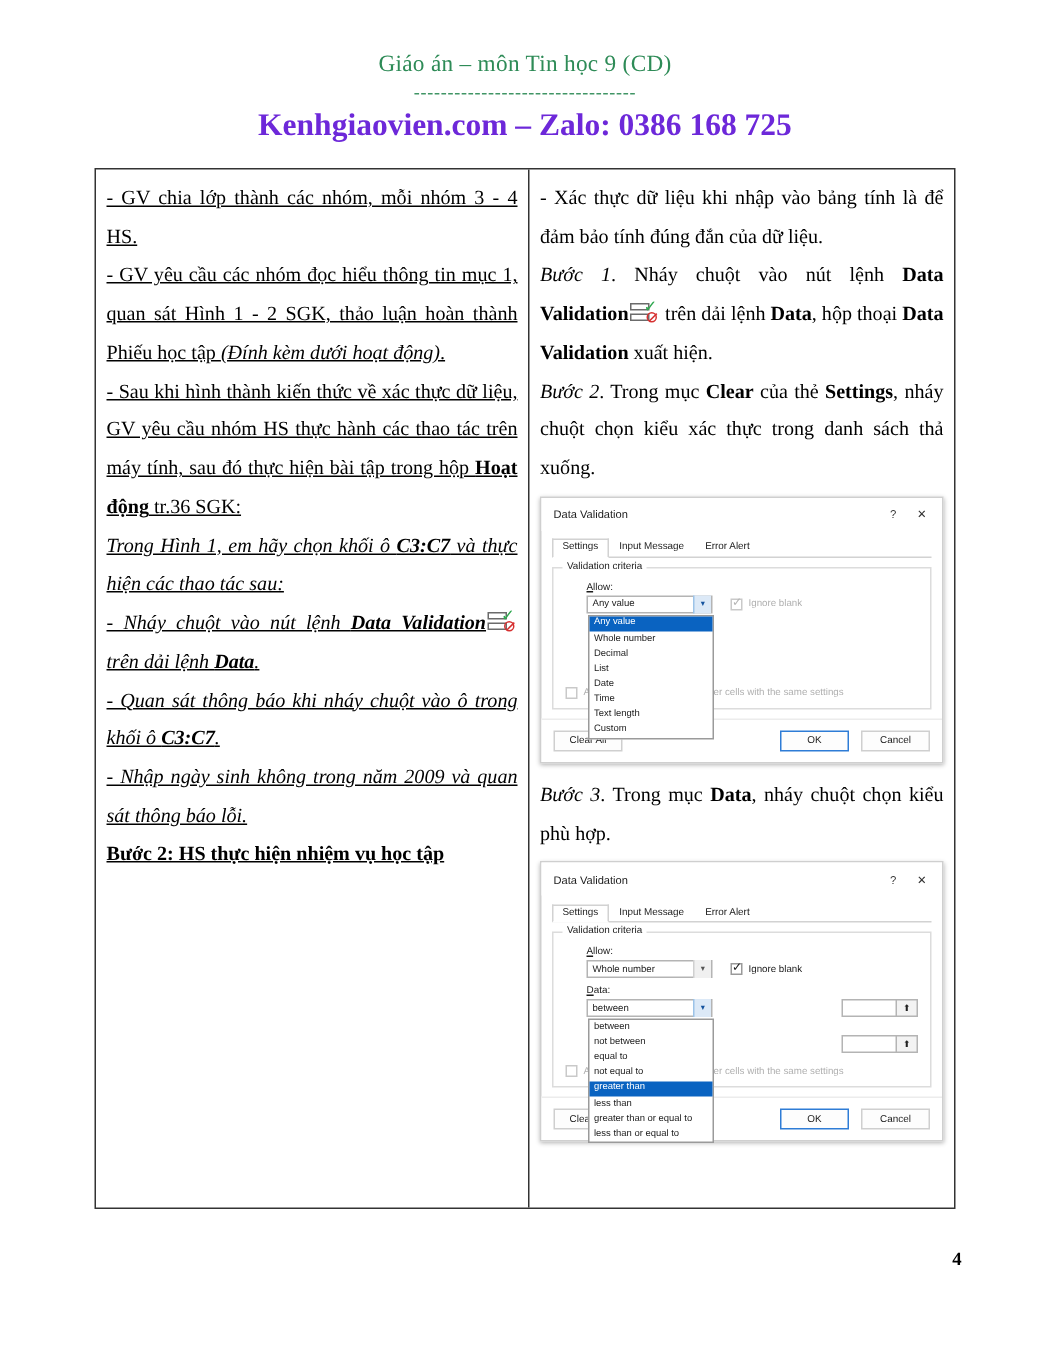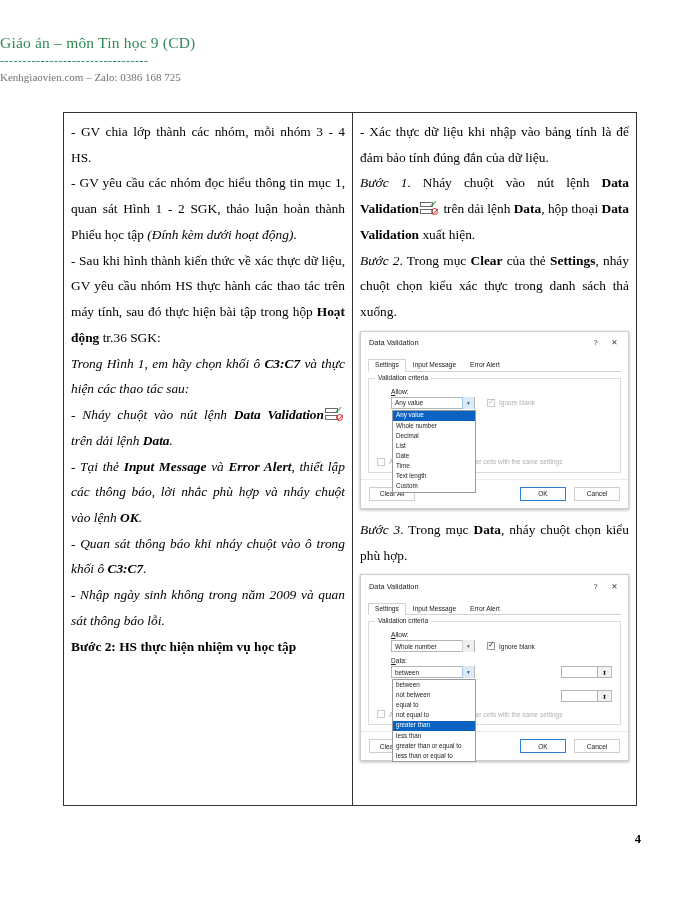--- a/index.html
+++ b/index.html
@@ -8,45 +8,45 @@
     width: 700px; height: 906px;
     background: #ffffff;
     font-family: "Liberation Serif", "DejaVu Serif", serif;
     color: #000;
     position: relative;
     overflow: hidden;
   }
   .page { position: relative; width: 700px; height: 906px; }
 
   
-  .header { text-align: left; padding-top: 34px; }
+  .header { text-align: center; padding-top: 34px; }
   .header .title {
     color: #2e8b57; font-size: 15.5px; font-weight: 400; letter-spacing: .2px;
   }
   .header .dashes {
     color: #2e8b57; font-size: 12px; letter-spacing: .5px;
     margin-top: 2px; margin-bottom: 1px;
     font-family: "Liberation Serif", serif;
   }
   .header .site {
-    color: #737373; font-size: 11px; font-weight: 400; margin-top: 2px;
+    color: #6d28d9; font-size: 21px; font-weight: 700; margin-top: 2px;
   }
 
   
   .tbl {
     position: absolute; left: 63px; top: 112px;
     width: 574px; height: 694px;
     border: 1.2px solid #333;
     display: flex;
   }
   .col {
     padding: 6px 7px 4px 7px;
     overflow: hidden;
   }
-  .col-left { width: 289px; border-right: 1.2px solid #333; }
+  .col-left { width: 289px; border-right: 1.2px solid #333; text-decoration: underline; }
   .col-right { width: 283px; }
 
   p.t {
     margin: 0 0 0 0;
     font-size: 13.4px;
     line-height: 1.92;
     text-align: justify;
     text-justify: inter-word;
     -webkit-hyphens: none; hyphens: none;
   }
@@ -212,21 +212,20 @@
       <p class="t"><span>- GV chia lớp thành các nhóm, mỗi nhóm 3 - 4 HS.</span></p>
 
       <p class="t"><span>- GV yêu cầu các nhóm đọc hiểu thông tin mục 1, quan sát Hình 1 - 2 SGK, thảo luận hoàn thành Phiếu học tập </span><span class="it">(Đính kèm dưới hoạt động)</span><span>.</span></p>
 
       <p class="t"><span>- Sau khi hình thành kiến thức về xác thực dữ liệu, GV yêu cầu nhóm HS thực hành các thao tác trên máy tính, sau đó thực hiện bài tập trong hộp </span><span class="bd">Hoạt động</span><span> tr.36 SGK:</span></p>
 
       <p class="t"><span class="it">Trong Hình 1, em hãy chọn khối ô </span><span class="bdit">C3:C7</span><span class="it"> và thực hiện các thao tác sau:</span></p>
 
       <p class="t last-line-left"><span class="it">- Nháy chuột vào nút lệnh </span><span class="bdit">Data Validation</span><span class="dv-icon"><span class="r1"></span><span class="r2"></span><span class="chk">✓</span><span class="ban"></span></span><span class="it"> trên dải lệnh </span><span class="bdit">Data</span><span class="it">.</span></p>
 
-      <p class="t"><span class="it">- Tại thẻ </span><span class="bdit">Input Message</span><span class="it"> và </span><span class="bdit">Error Alert</span><span class="it">, thiết lập các thông báo, lời nhắc phù hợp và nháy chuột vào lệnh </span><span class="bdit">OK</span><span class="it">.</span></p>
 
       <p class="t"><span class="it">- Quan sát thông báo khi nháy chuột vào ô trong khối ô </span><span class="bdit">C3:C7</span><span class="it">.</span></p>
 
       <p class="t it"><span>- Nhập ngày sinh không trong năm 2009 và quan sát thông báo lỗi.</span></p>
 
       <p class="t bd"><span>Bước 2: HS thực hiện nhiệm vụ học tập</span></p>
 
     </div>
 
     <div class="col col-right">

